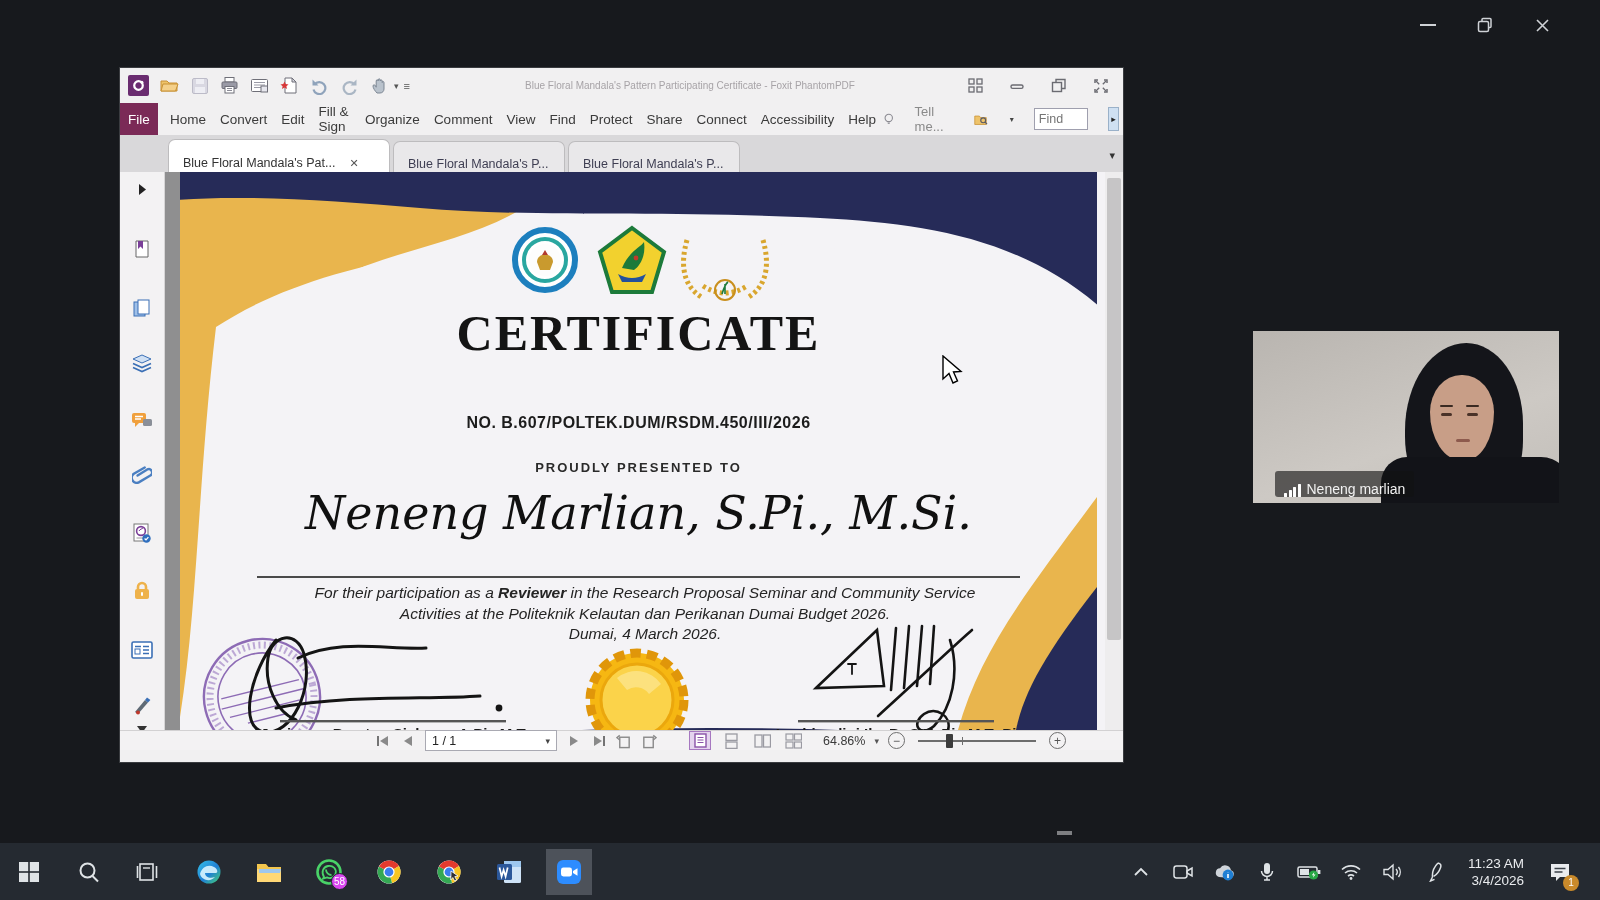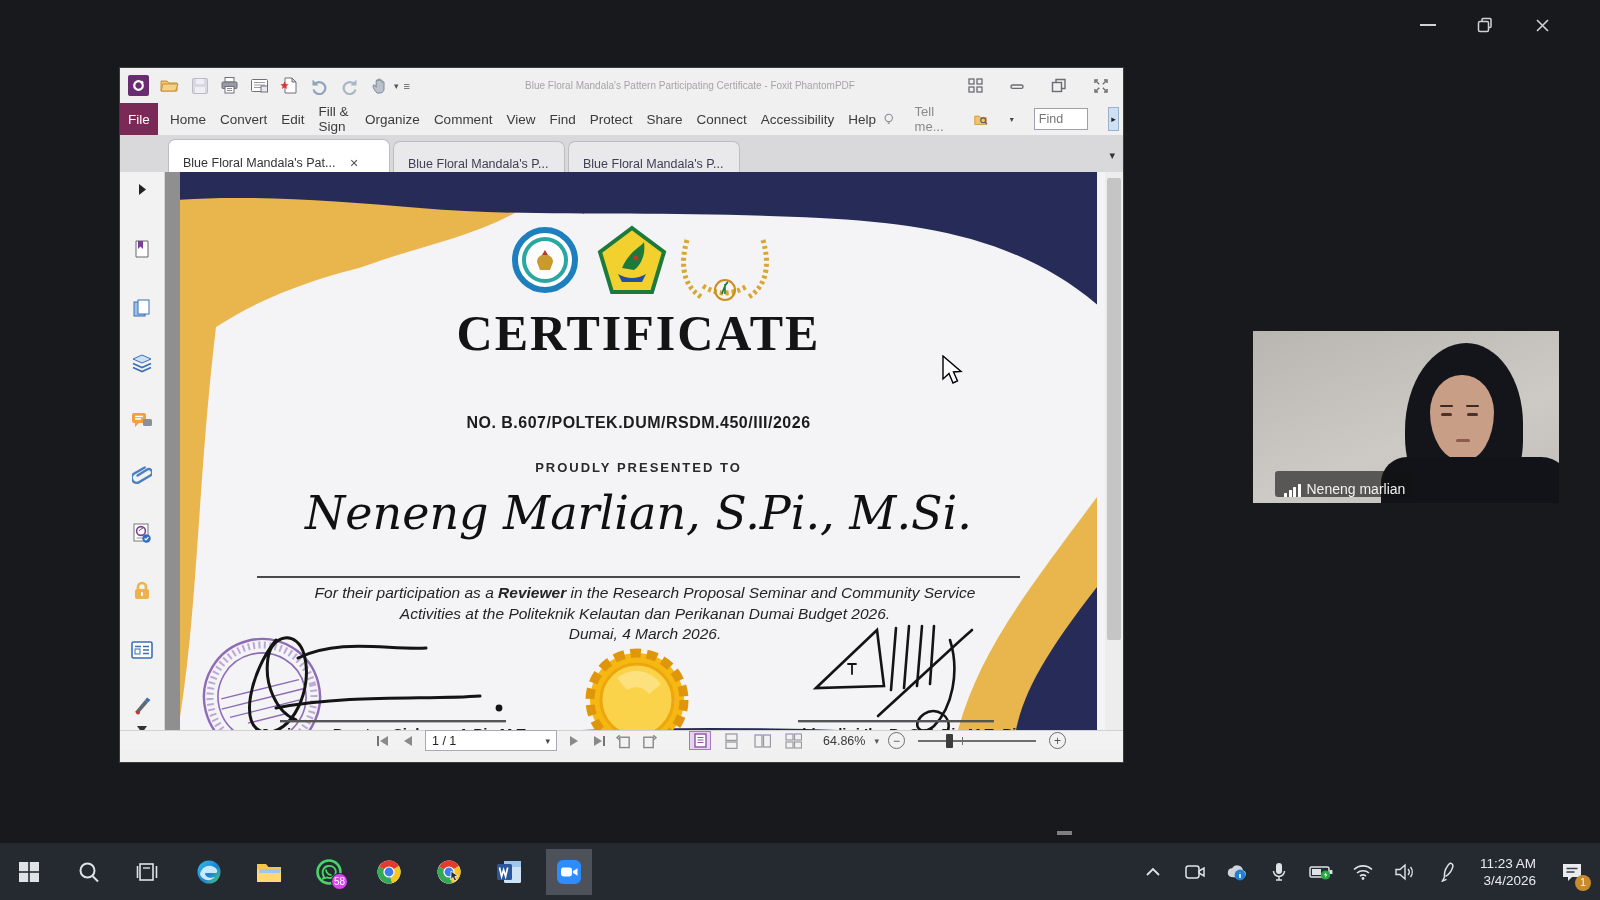--- a/index.html
+++ b/index.html
@@ -98,21 +98,21 @@
            display:flex;align-items:flex-end;gap:6px;padding:0 9px;color:#f2f2f2;font-size:14px;margin-left:16px;}
   .bars{display:flex;align-items:flex-end;gap:1.5px;}
   .bars i{display:block;width:3px;background:#fff;border-radius:.5px;}
 
   
   .taskbar{position:absolute;left:0;top:843px;width:1600px;height:57px;background:#252a31;display:flex;align-items:center;}
   .tb-ic{width:46px;height:46px;display:flex;align-items:center;justify-content:center;position:relative;}
   .tb-ic.active{background:#4d525a;}
   .badge{position:absolute;right:4px;bottom:5px;min-width:17px;height:17px;border-radius:50%;background:#d946ef;
          color:#fff;font-size:10px;display:flex;align-items:center;justify-content:center;border:1px solid #20252b;}
-  .tray{margin-left:auto;display:flex;align-items:center;gap:4px;padding-right:6px;}
+  .tray{margin-left:auto;display:flex;align-items:center;gap:4px;padding-right:18px;}
   .tray .tb-ic{width:38px;}
   .clock{text-align:right;color:#e9ebee;font-size:13.5px;line-height:17px;padding:0 10px;}
   .notif{position:relative;width:44px;height:46px;display:flex;align-items:center;justify-content:center;}
   .nbadge{position:absolute;right:3px;bottom:4px;width:16px;height:16px;border-radius:50%;background:#c98a2b;
           color:#fff;font-size:10px;display:flex;align-items:center;justify-content:center;}
 </style>
 </head>
 <body>
 
 <div class="stage">

